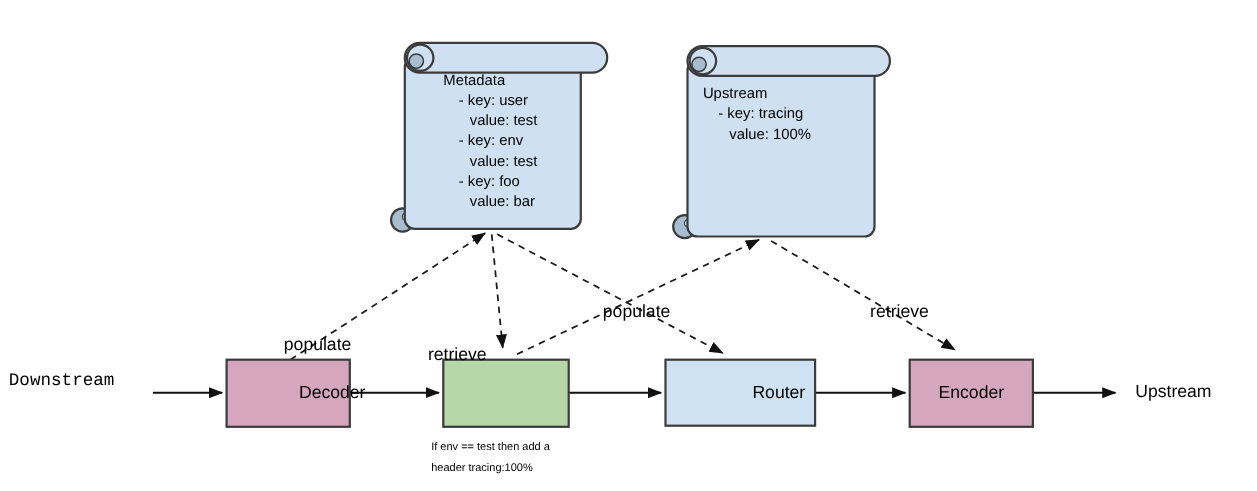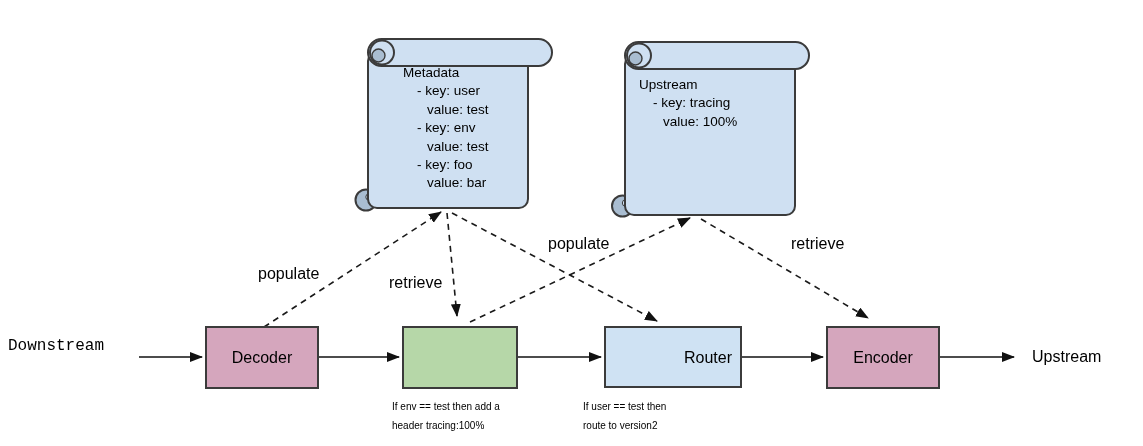--- a/index.html
+++ b/index.html
@@ -13,21 +13,21 @@
     position:absolute; display:flex; align-items:center; justify-content:center;
     text-align:center; font-size:16px; line-height:19px;
   }
   .node-label .wrapnarrow { display:inline-block; width:76px; }
   .scroll-text { position:absolute; font-size:13.5px; line-height:18.4px; }
   .scroll-text span { display:block; white-space:nowrap; }
   .scroll-text .ind1 { padding-left:14px; }
   .scroll-text .ind2 { padding-left:24px; }
   .note { position:absolute; font-size:10px; line-height:19px; }
   .note span { display:block; white-space:nowrap; }
-  .edge-label { font-size:16px; }
+  .edge-label { font-size:16px;margin-top:40px; }
 </style>
 </head>
 <body>
 
 <div class="canvas">
 
   <svg width="1143" height="446" viewBox="0 0 1143 446">
     <defs>
       <marker id="arrow" markerUnits="userSpaceOnUse" markerWidth="14" markerHeight="11" refX="12" refY="5" orient="auto">
         <path d="M0,0 L13,5 L0,10 Z" fill="#111"></path>
@@ -66,21 +66,21 @@
 
     <rect x="206" y="327" width="112" height="61" fill="#d5a6bd" stroke="#3b3b3b" stroke-width="2"></rect>
     <rect x="403" y="327" width="114" height="61" fill="#b6d7a8" stroke="#3b3b3b" stroke-width="2"></rect>
     <rect x="605" y="327" width="136" height="60" fill="#cfe2f3" stroke="#3b3b3b" stroke-width="2"></rect>
     <rect x="827" y="327" width="112" height="61" fill="#d5a6bd" stroke="#3b3b3b" stroke-width="2"></rect>
   </svg>
 
   <div class="t" style="left:8px; top:337px;font-family:Liberation Mono, monospace;">Downstream</div>
   <div class="t" style="left:1032px; top:348px;">Upstream</div>
 
-  <div class="node-label" style="left:206px; top:327px; width:112px; height:61px;">Decoder</div>
+  <div class="node-label" style="left:206px; top:327px; width:112px; height:61px;padding-left:40px;">Decoder</div>
   <div class="node-label" style="left:605px; top:327px; width:136px; height:60px;padding-left:35px;">Router</div>
   <div class="node-label" style="left:827px; top:327px; width:112px; height:61px;">Encoder</div>
 
   <div class="scroll-text" style="left:384px; top:64px;margin-left:19px;">
     <span>Metadata</span>
     <span class="ind1">- key: user</span>
     <span class="ind2">value: test</span>
     <span class="ind1">- key: env</span>
     <span class="ind2">value: test</span>
     <span class="ind1">- key: foo</span>
@@ -95,18 +95,14 @@
 
   <div class="t edge-label" style="left:258px; top:265px;">populate</div>
   <div class="t edge-label" style="left:389px; top:274px;">retrieve</div>
   <div class="t edge-label" style="left:548px; top:235px;">populate</div>
   <div class="t edge-label" style="left:791px; top:235px;">retrieve</div>
 
   <div class="note" style="left:392px; top:397px;">
     <span>If env == test then add a</span>
     <span>header tracing:100%</span>
   </div>
-  <div class="note" style="left:583px; top:397px;">
-    <span>If user == test then</span>
-    <span>route to version2</span>
-  </div>
 
 </div>
 
 </body></html>

